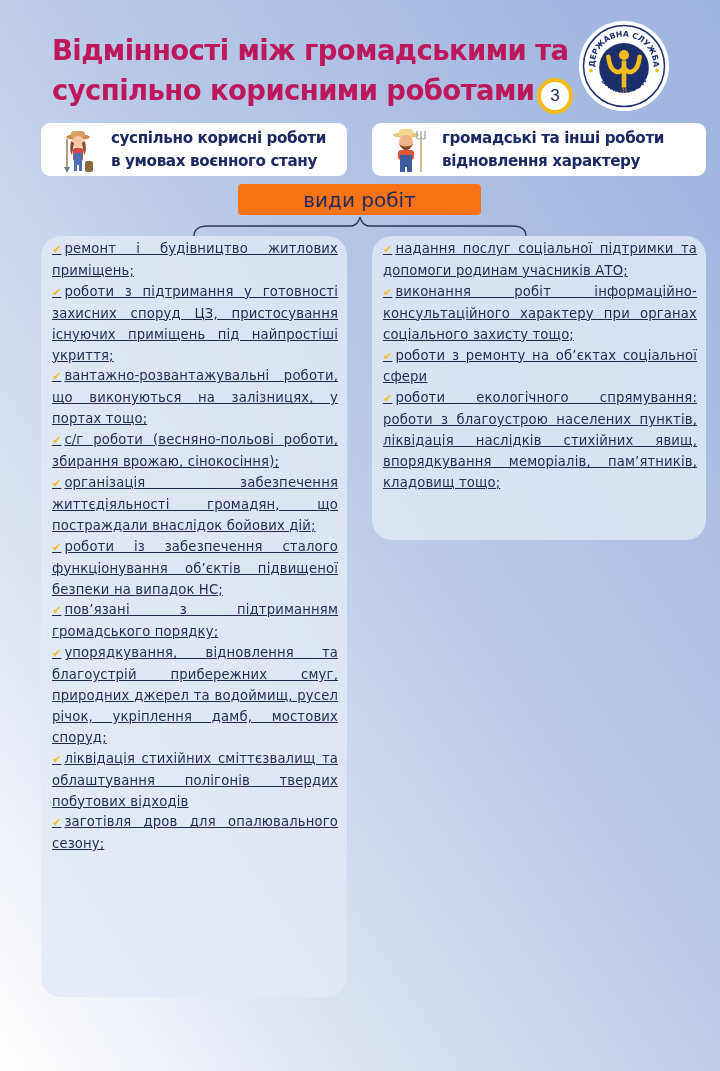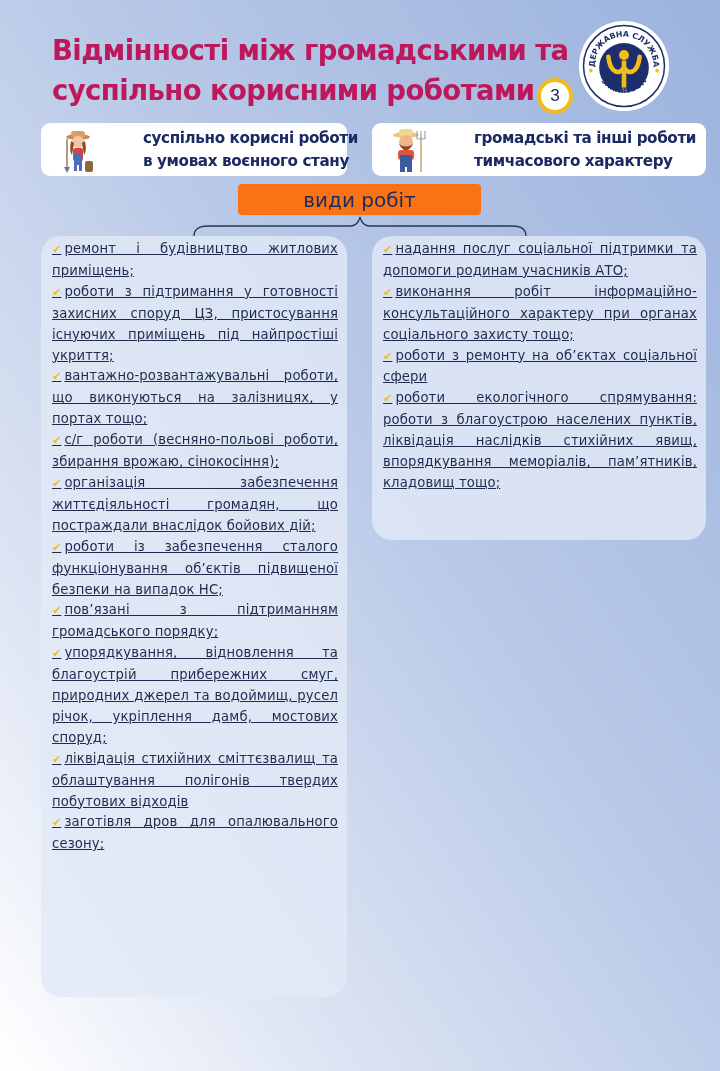--- a/index.html
+++ b/index.html
@@ -20,21 +20,21 @@
   .page-badge {
     position: absolute; left: 537px; top: 78px; width: 36px; height: 36px;
     border-radius: 50%; background: #ffffff; border: 4px solid #f2bc1b;
     display: flex; align-items: center; justify-content: center;
     font-size: 17px; color: #1a2a5c;
   }
   .logo { position: absolute; left: 578px; top: 20px; width: 92px; height: 92px; }
 
   .cat {
     position: absolute; top: 123px; height: 53px; background: #ffffff;
-    border-radius: 9px; display: flex; align-items: center; gap: 32px;
+    border-radius: 9px; display: flex; align-items: center;
   }
   .cat-left { left: 41px; width: 306px; }
   .cat-right { left: 372px; width: 334px; }
   .cat .fig { width: 50px; height: 50px; margin-left: 12px; flex: 0 0 50px; }
   .cat .txt {
     font-family: "DejaVu Sans", sans-serif; font-weight: bold;
     font-size: 15.2px; line-height: 23px; color: #1b2a63; margin-left: 8px;
     letter-spacing: -0.4px;
   }
   .cat .txt span { display: block; white-space: nowrap; }
@@ -119,21 +119,21 @@
     <path d="M 15 19 Q 22 32 29 19 Q 22 24 15 19 Z" fill="#8b4a2b"></path>
     <rect x="14" y="25" width="16" height="10" rx="3" fill="#e2553a"></rect>
     <rect x="16" y="30" width="12" height="12" fill="#3d5c9c"></rect>
     <rect x="16" y="42" width="5" height="5" fill="#3d5c9c"></rect>
     <rect x="23" y="42" width="5" height="5" fill="#3d5c9c"></rect>
     <line x1="37" y1="12" x2="37" y2="47" stroke="#c9a36a" stroke-width="1.5"></line>
     <path d="M 33 6 L 33 14 M 37 6 L 37 14 M 41 6 L 41 14 M 33 14 L 41 14" stroke="#9aa2aa" stroke-width="1.2" fill="none"></path>
   </svg>
   <div class="txt">
     <span>громадські та інші роботи</span>
-    <span>тимчасового характеру</span>
+    <span>відновлення характеру</span>
   </div>
 </div>
 
 <div class="types">види робіт</div>
 
 <svg class="brace" viewBox="0 0 340 24">
   <path d="M 4 22 Q 4 12 18 12 L 160 12 Q 168 12 170 3 Q 172 12 180 12 L 322 12 Q 336 12 336 22" fill="none" stroke="#2a3556" stroke-width="1.3"></path>
 </svg>
 
 <div class="panel panel-left">

